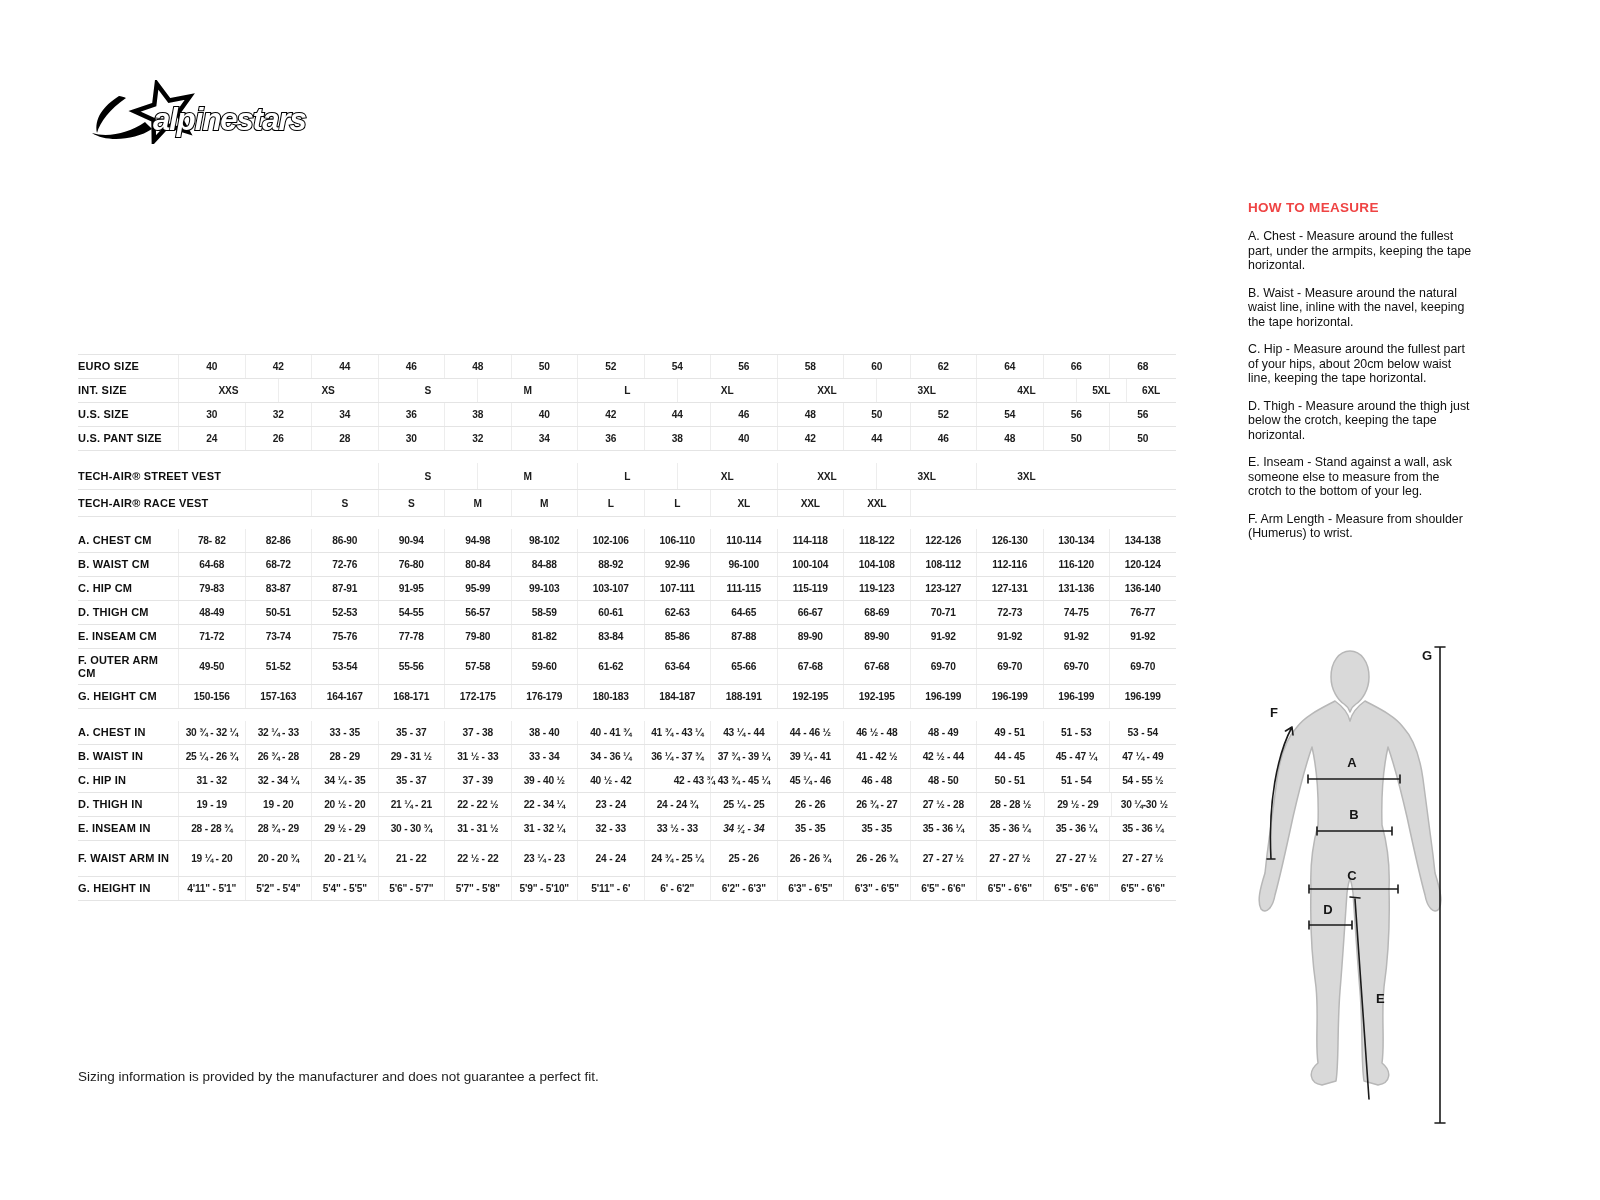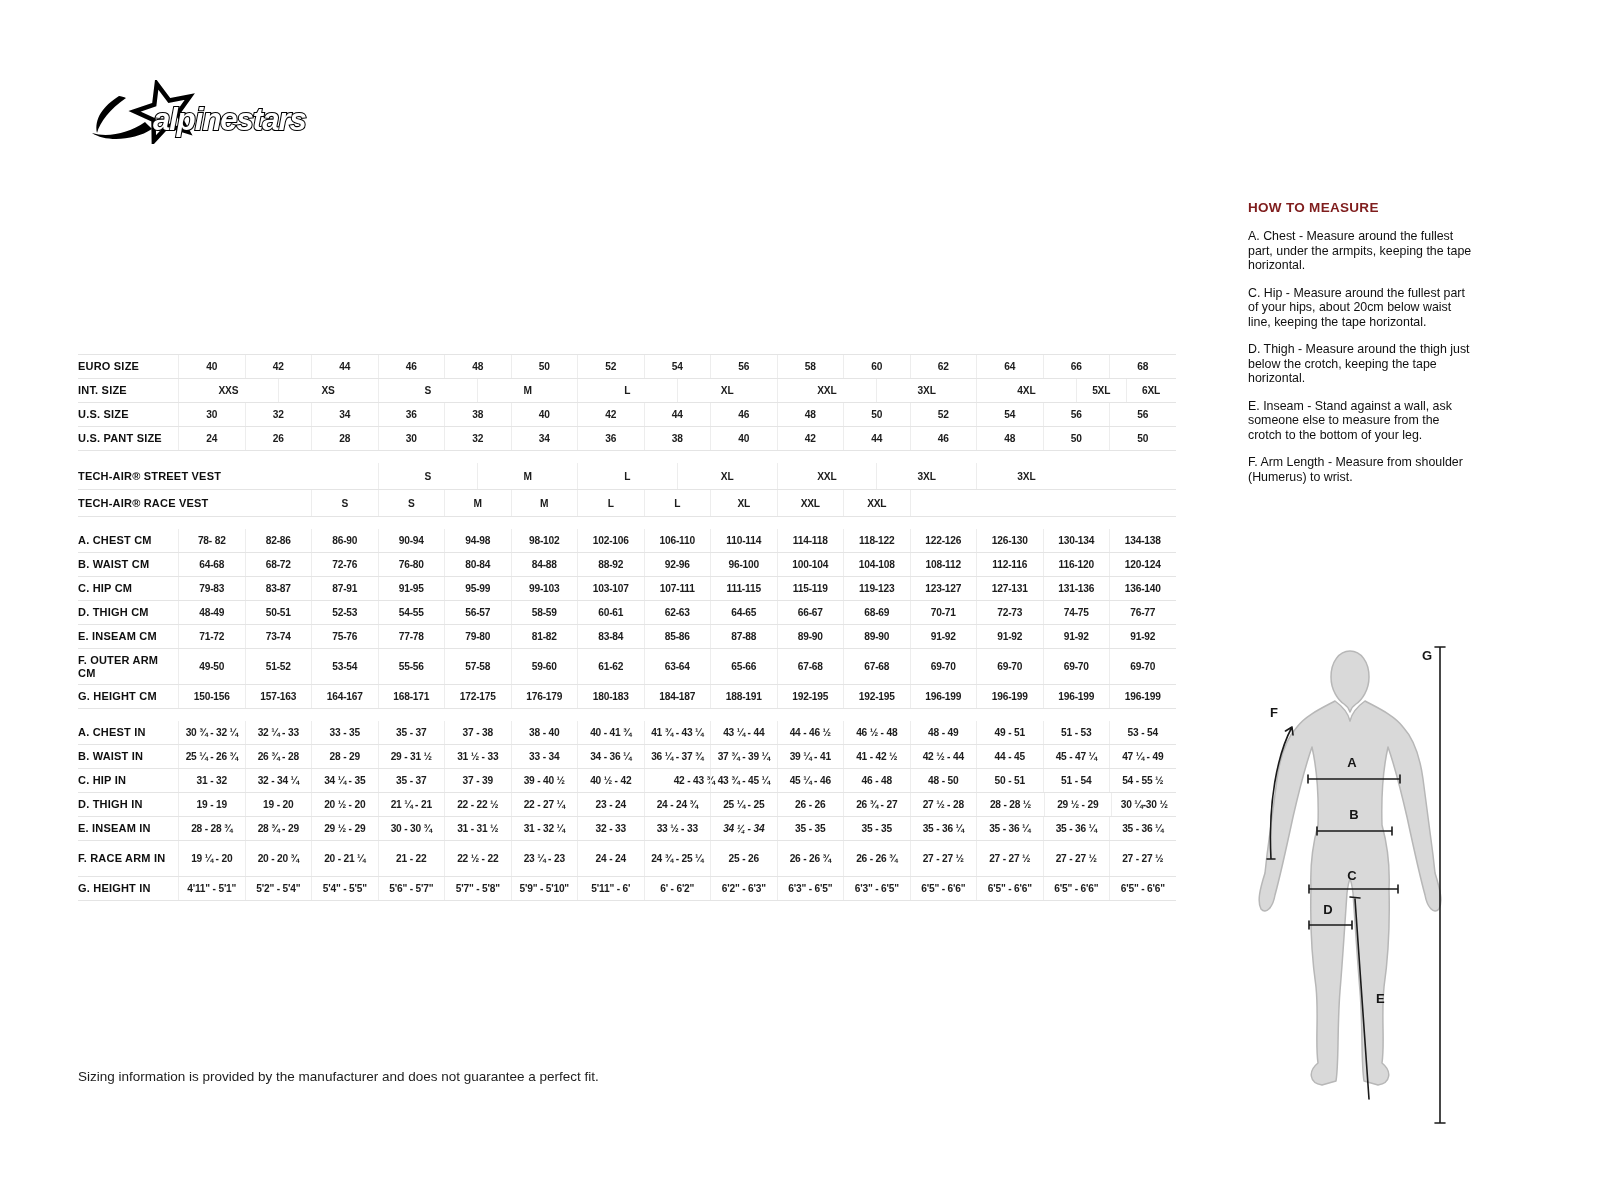--- a/index.html
+++ b/index.html
@@ -28,21 +28,21 @@
   .tcell{flex:0 0 auto;display:flex;align-items:center;justify-content:center;
          font-size:10.2px;font-weight:bold;letter-spacing:-0.2px;color:#1c1c1c;
          border-left:1px solid #ededed;box-sizing:border-box;white-space:nowrap;}
   .tcell.nb{border-left:none;}
 
   
   .disclaimer{position:absolute;left:78px;top:1068px;font-size:13.5px;line-height:1.35;color:#1d1d1d;}
 
   
   .howto{position:absolute;left:1248px;top:200px;width:226px;}
-  .howto h3{margin:0 0 14px 0;font-size:13.5px;letter-spacing:0.3px;color:#7f1d1d;}
+  .howto h3{margin:0 0 14px 0;font-size:13.5px;letter-spacing:0.3px;color:#ef4444;}
   .howto p{margin:0 0 13px 0;font-size:12.4px;line-height:1.17;color:#101010;}
 
   
   .figure{position:absolute;left:1240px;top:632px;width:220px;height:497px;}
   .figure text{font-family:"Liberation Sans",sans-serif;font-size:13px;font-weight:bold;fill:#161616;}
 </style>
 </head>
 <body>
 
 <div class="page">
@@ -337,21 +337,21 @@
         <div class="tcell" style="width: 66.5px;">51 - 54</div>
         <div class="tcell" style="width: 66.5px;">54 - 55 ½</div>
       </div>
       <div class="trow">
         <div class="tlabel">D. THIGH IN</div>
         <div class="tcell" style="width: 66.5px;">19 - 19</div>
         <div class="tcell" style="width: 66.5px;">19 - 20</div>
         <div class="tcell" style="width: 66.5px;">20 ½ - 20</div>
         <div class="tcell" style="width: 66.5px;">21 ¼ - 21</div>
         <div class="tcell" style="width: 66.5px;">22 - 22 ½</div>
-        <div class="tcell" style="width: 66.5px;">22 - 27 ¼</div>
+        <div class="tcell" style="width: 66.5px;">22 - 34 ¼</div>
         <div class="tcell" style="width: 66.5px;">23 - 24</div>
         <div class="tcell" style="width: 66.5px;">24 - 24 ¾</div>
         <div class="tcell" style="width: 66.5px;">25 ¼ - 25</div>
         <div class="tcell" style="width: 66.5px;">26 - 26</div>
         <div class="tcell" style="width: 66.5px;">26 ¾ - 27</div>
         <div class="tcell" style="width: 66.5px;">27 ½ - 28</div>
         <div class="tcell" style="width: 68px;">28 - 28 ½</div>
         <div class="tcell" style="width: 66.5px;">29 ½ - 29</div>
         <div class="tcell" style="width: 66.5px;">30 ¼-30 ½</div>
       </div>
@@ -367,21 +367,21 @@
         <div class="tcell" style="width: 66.5px;">33 ½ - 33</div>
         <div class="tcell" style="width: 66.5px; font-style: italic;">34 ¼ - 34</div>
         <div class="tcell" style="width: 66.5px;">35 - 35</div>
         <div class="tcell" style="width: 66.5px;">35 - 35</div>
         <div class="tcell" style="width: 66.5px;">35 - 36 ¼</div>
         <div class="tcell" style="width: 66.5px;">35 - 36 ¼</div>
         <div class="tcell" style="width: 66.5px;">35 - 36 ¼</div>
         <div class="tcell" style="width: 66.5px;">35 - 36 ¼</div>
       </div>
       <div class="trow tall">
-        <div class="tlabel">F. RACE ARM IN</div>
+        <div class="tlabel">F. WAIST ARM IN</div>
         <div class="tcell" style="width: 66.5px;">19 ¼ - 20</div>
         <div class="tcell" style="width: 66.5px;">20 - 20 ¾</div>
         <div class="tcell" style="width: 66.5px;">20 - 21 ¼</div>
         <div class="tcell" style="width: 66.5px;">21 - 22</div>
         <div class="tcell" style="width: 66.5px;">22 ½ - 22</div>
         <div class="tcell" style="width: 66.5px;">23 ¼ - 23</div>
         <div class="tcell" style="width: 66.5px;">24 - 24</div>
         <div class="tcell" style="width: 66.5px;">24 ¾ - 25 ¼</div>
         <div class="tcell" style="width: 66.5px;">25 - 26</div>
         <div class="tcell" style="width: 66.5px;">26 - 26 ¾</div>
@@ -412,20 +412,21 @@
     </div>
 
   <div class="disclaimer">
     <div>Sizing information is provided by the manufacturer and does not guarantee a perfect fit.</div>
   </div>
 
   <div class="howto">
     <h3>HOW TO MEASURE</h3>
     <div id="howto-items">
         <p>A. Chest - Measure around the fullest part, under the armpits, keeping the tape horizontal.</p>
+        <p>B. Waist - Measure around the natural waist line, inline with the navel, keeping the tape horizontal.</p>
         <p>C. Hip - Measure around the fullest part of your hips, about 20cm below waist line, keeping the tape horizontal.</p>
         <p>D. Thigh - Measure around the thigh just below the crotch, keeping the tape horizontal.</p>
         <p>E. Inseam - Stand against a wall, ask someone else to measure from the crotch to the bottom of your leg.</p>
         <p>F. Arm Length - Measure from shoulder (Humerus) to wrist.</p>
       </div>
   </div>
 
   <svg class="figure" viewBox="0 0 220 495">
     <g fill="#d9d9d9" stroke="#b7b7b7" stroke-width="1.5" stroke-linejoin="round">
       <path d="M110,18 C99,18 91,29 91,44 C91,57 98,67 104,71 C107,73 109,76 110,79

